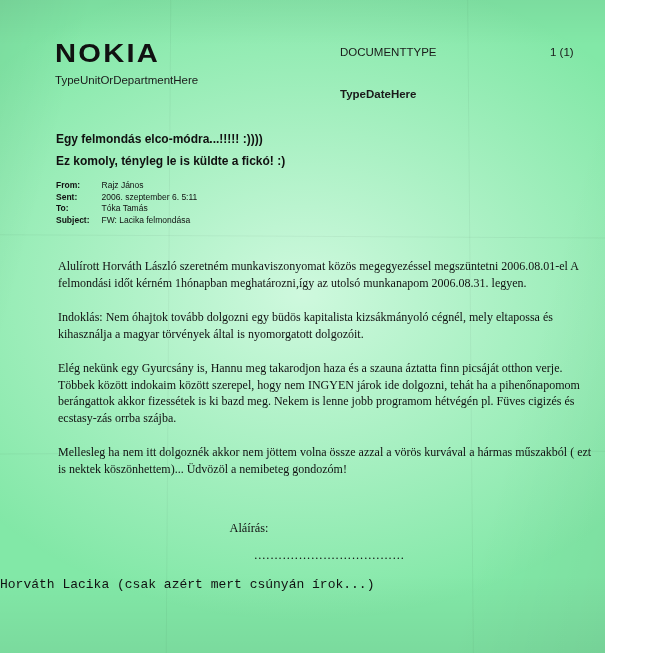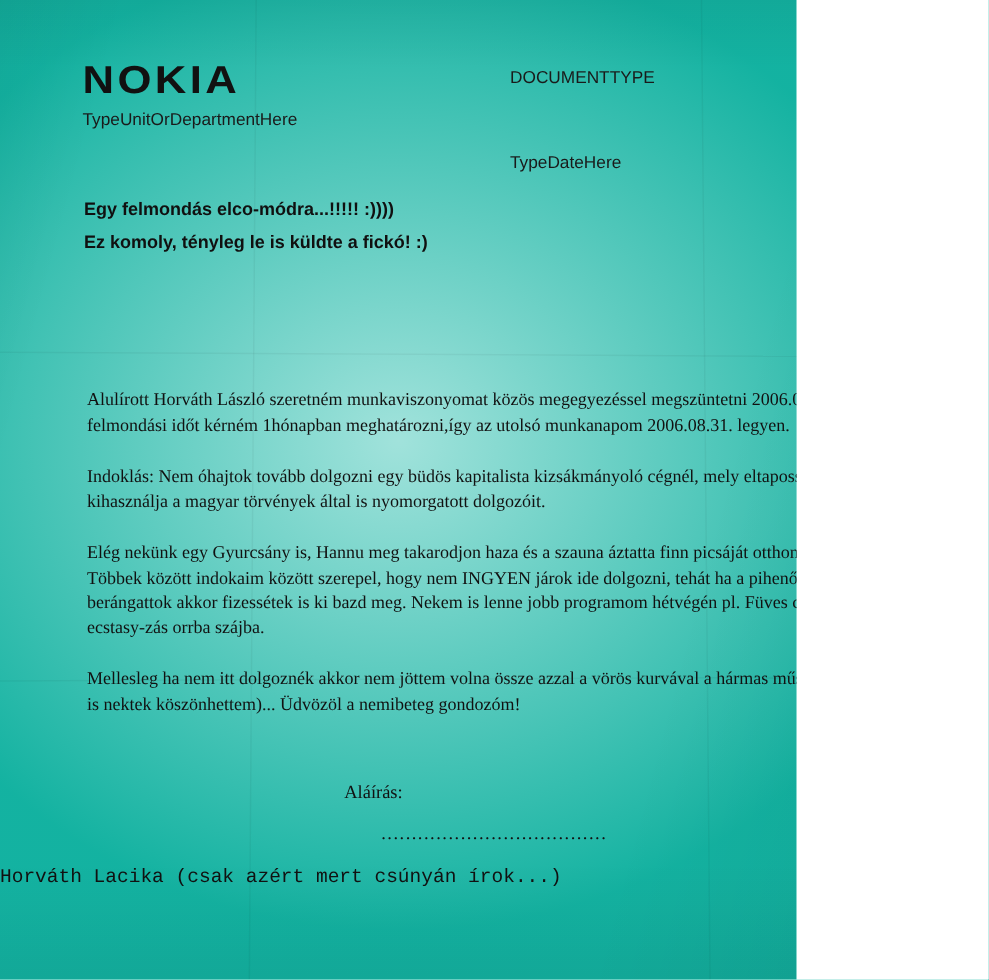--- a/index.html
+++ b/index.html
@@ -8,23 +8,23 @@
     background: #ffffff;
   }
   body {
     width: 659px;
     height: 653px;
     overflow: hidden;
     font-family: "Liberation Sans", sans-serif;
   }
   .page {
     position: relative;
-    width: 531px;
+    width: 605px;
     height: 653px;
-    background: #14b8a6;
+    background: #86efac;
     overflow: hidden;
   }
   
   .paper-shade {
     position: absolute;
     inset: 0;
     background:
       linear-gradient(105deg, rgba(0,0,0,0.05) 0%, rgba(0,0,0,0) 12%, rgba(0,0,0,0) 80%, rgba(0,0,0,0.045) 100%),
       linear-gradient(to bottom, rgba(0,0,0,0.05) 0%, rgba(0,0,0,0) 7%, rgba(0,0,0,0) 88%, rgba(0,0,0,0.06) 100%),
       radial-gradient(ellipse 70% 50% at 50% 45%, rgba(255,255,255,0.6) 0%, rgba(0,0,0,0.03) 100%);
@@ -81,23 +81,24 @@
     position: absolute;
     left: 55px;
     top: 72px;
     font-size: 11.5px;
     line-height: 16px;
     color: #1a1a1a;
   }
   .meta-right {
     position: absolute;
     left: 340px;
-    top: 103px;
-    font-size: 11.5px;
-    color: #1a1a1a;
+    top: 88px;
+    font-size: 11.5px;
+    color: #1a1a1a;
+    font-weight: bold;
   }
 
   
   .fwd-note {
     position: absolute;
     left: 56px;
     top: 128px;
     width: 540px;
     font-size: 12px;
     font-weight: bold;
@@ -202,20 +203,42 @@
     <div class="meta-left">
       <div>TypeUnitOrDepartmentHere</div>
     </div>
     <div class="meta-right">TypeDateHere</div>
 
     <div class="fwd-note">
       <div>Egy felmondás elco-módra...!!!!! :))))</div>
       <div>Ez komoly, tényleg le is küldte a fickó! :)</div>
     </div>
 
+    <div class="mailhdr">
+      <table>
+        <tbody>
+            <tr>
+          <td class="lab">From:</td>
+          <td>Rajz János</td>
+        </tr>
+        <tr>
+          <td class="lab">Sent:</td>
+          <td>2006. szeptember 6. 5:11</td>
+        </tr>
+        <tr>
+          <td class="lab">To:</td>
+          <td>Tóka Tamás</td>
+        </tr>
+        <tr>
+          <td class="lab">Subject:</td>
+          <td>FW: Lacika felmondása</td>
+        </tr>
+      </tbody>
+        </table>
+    </div>
 
     <div class="letter">
 
       <div class="para">Alulírott Horváth László szeretném munkaviszonyomat közös megegyezéssel megszüntetni 2006.08.01-el A felmondási időt kérném 1hónapban meghatározni,így az utolsó munkanapom 2006.08.31. legyen.</div>
       <div class="para gap-top">Indoklás: Nem óhajtok tovább dolgozni egy büdös kapitalista kizsákmányoló cégnél, mely eltapossa és kihasználja a magyar törvények által is nyomorgatott dolgozóit.</div>
       <div class="para gap-top">Elég nekünk egy Gyurcsány is, Hannu meg takarodjon haza és a szauna áztatta finn picsáját otthon verje. Többek között indokaim között szerepel, hogy nem INGYEN járok ide dolgozni, tehát ha a pihenőnapomom berángattok akkor fizessétek is ki bazd meg. Nekem is lenne jobb programom hétvégén pl. Füves cigizés és ecstasy-zás orrba szájba.</div>
       <div class="para gap-top">Mellesleg ha nem itt dolgoznék akkor nem jöttem volna össze azzal a vörös kurvával a hármas műszakból ( ezt is nektek köszönhettem)... Üdvözöl a nemibeteg gondozóm!</div>
 
       <div class="sign-label">
         <span class="sign-inner">Aláírás:</span>

